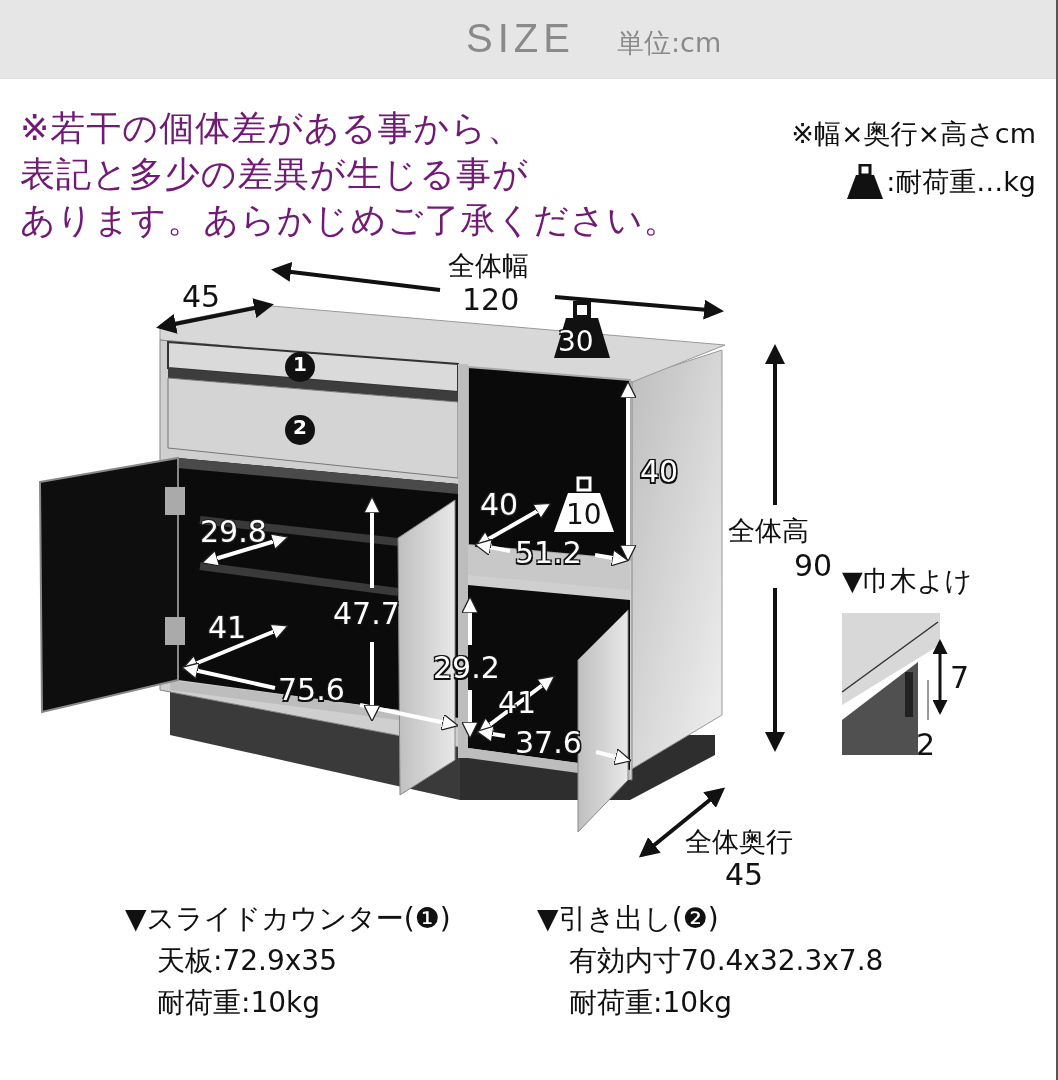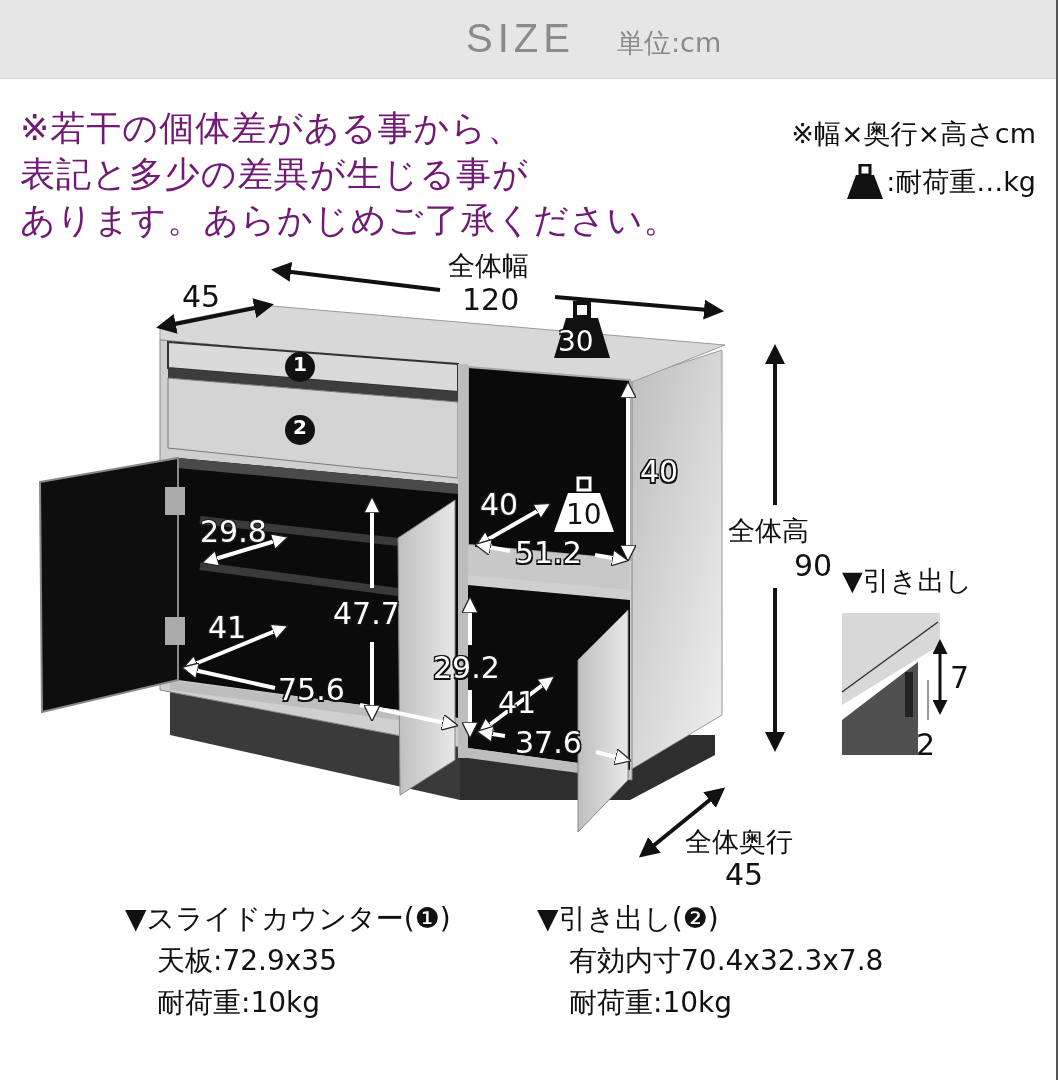--- a/index.html
+++ b/index.html
@@ -211,21 +211,21 @@
 
   <span class="lbl outline" style="left:640px;top:212px;">40</span>
   <span class="lbl on-dark" style="left:480px;top:245px;">40</span>
   <span class="lbl" style="left:566px;top:256px;font-size:28px;">10</span>
   <span class="lbl outline" style="left:515px;top:293px;">51.2</span>
 
   <span class="lbl outline" style="left:433px;top:408px;">29.2</span>
   <span class="lbl outline" style="left:498px;top:443px;">41</span>
   <span class="lbl outline" style="left:515px;top:483px;">37.6</span>
 
-  <span class="lbl jp" style="left:842px;top:322px;">▼引き出し</span>
+  <span class="lbl jp" style="left:842px;top:322px;">▼巾木よけ</span>
   <span class="lbl" style="left:950px;top:418px;">7</span>
   <span class="lbl" style="left:916px;top:485px;">2</span>
 </div>
 
 <div class="specs" style="left:125px;">
   <div>▼スライドカウンター(❶)</div>
   <div class="indent">天板:72.9x35</div>
   <div class="indent">耐荷重:10kg</div>
 </div>
 

